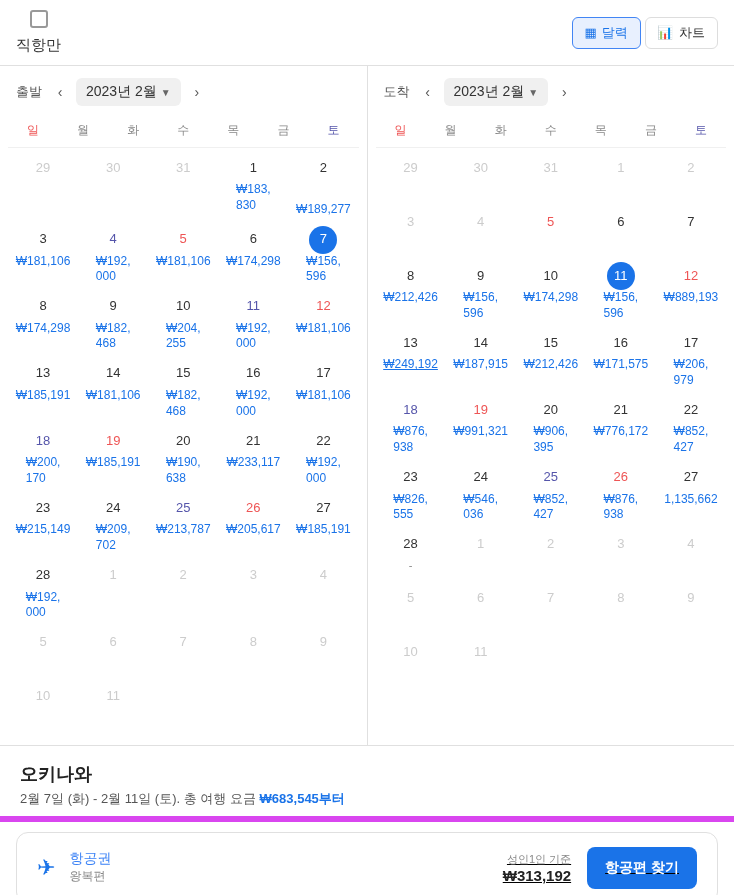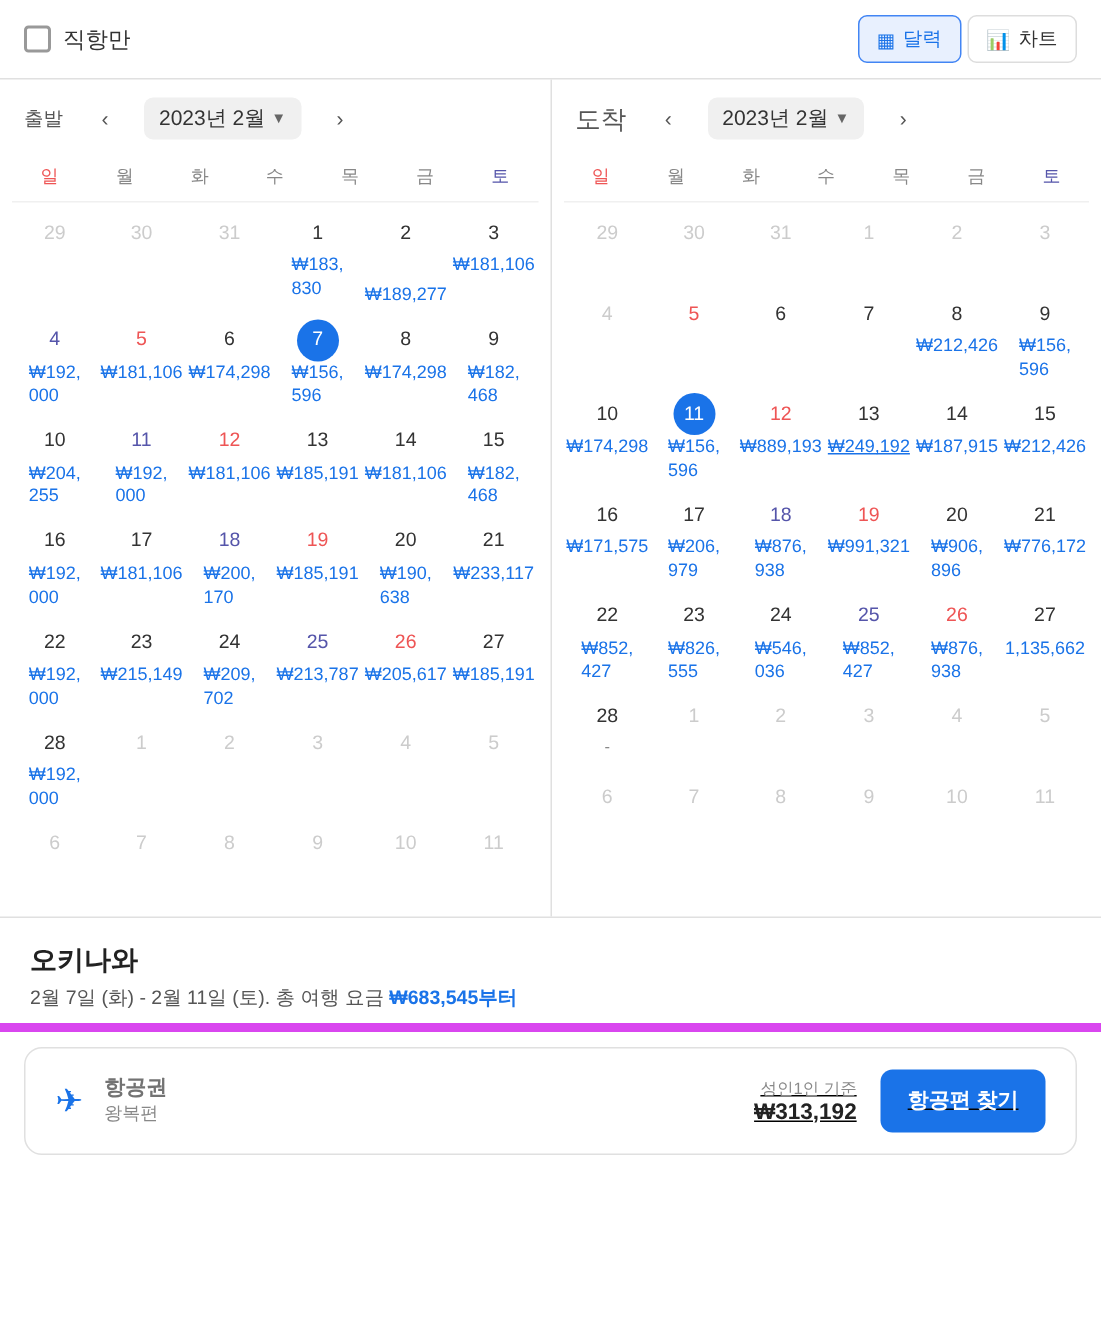--- a/index.html
+++ b/index.html
@@ -22,20 +22,21 @@
       justify-content: space-between;
       padding: 10px 16px;
       border-bottom: 1px solid #e0e0e0;
     }
     .direct-only {
       display: flex;
       align-items: center;
       gap: 8px;
       font-size: 15px;
       color: #333;
+      flex-direction: column;
     }
     .checkbox-icon {
       width: 18px;
       height: 18px;
       border: 2px solid #999;
       border-radius: 3px;
       display: inline-block;
     }
     .view-toggle {
       display: flex;
@@ -68,21 +69,21 @@
       padding: 0 8px 12px 8px;
     }
     .cal-panel:first-child {
       border-right: 1px solid #e0e0e0;
     }
     .cal-header {
       display: flex;
       align-items: center;
       justify-content: flex-start;
       padding: 12px 8px 8px 8px;
-      gap: 14px;
+      gap: 4px;
     }
     .cal-nav {
       width: 24px;
       height: 24px;
       border: none;
       background: none;
       cursor: pointer;
       display: flex;
       align-items: center;
       justify-content: center;
@@ -102,21 +103,21 @@
     .day-header {
       font-size: 12px;
       color: #888;
       padding: 4px 0;
     }
     .day-header.sun { color: #e55; }
     .day-header.sat { color: #55a; }
     
     .cal-grid {
       display: grid;
-      grid-template-columns: repeat(6, 1fr);
+      grid-template-columns: repeat(5, 1fr);
     }
     .cal-cell {
       display: flex;
       flex-direction: column;
       align-items: center;
       padding: 4px 2px;
       min-height: 54px;
       cursor: pointer;
       border-radius: 6px;
       position: relative;
@@ -180,22 +181,22 @@
       display: flex;
       align-items: center;
       gap: 14px;
     }
     .plane-icon {
       font-size: 22px;
       color: #1a73e8;
     }
     .flight-type {
       font-size: 14px;
-      font-weight: 700;
-      color: #737373;
+      font-weight: 400;
+      color: #3b82f6;
     }
     .flight-sub {
       font-size: 12px;
       color: #888;
     }
     .flight-right {
       display: flex;
       align-items: center;
       gap: 16px;
       text-decoration: underline;
@@ -545,21 +546,21 @@
           <div class="cal-cell other-month">
             <div class="day-num-wrapper">
               <span class="day-num">11</span>
             </div>
           </div>
         </div>
     </div>
 
     <div class="cal-panel">
       <div class="cal-header">
-        <span style="font-size:17px;color:#555;margin-right:2px;">도착</span>
+        <span style="font-size:13px;color:#555;margin-right:2px;">도착</span>
         <button class="cal-nav">‹</button>
         <button class="month-btn">
           <span>2023년 2월</span>
           <span class="chevron">▼</span>
         </button>
         <button class="cal-nav">›</button>
       </div>
       <div class="day-headers">
         <div class="day-header sun">일</div>
         <div class="day-header">월</div>
@@ -694,21 +695,21 @@
             <div class="day-num-wrapper">
               <span class="day-num">19</span>
             </div>
             <span class="price" style="white-space: pre;">₩991,321</span>
           </div>
           <div class="cal-cell">
             <div class="day-num-wrapper">
               <span class="day-num">20</span>
             </div>
             <span class="price" style="white-space: pre;">₩906,
-896</span>
+395</span>
           </div>
           <div class="cal-cell">
             <div class="day-num-wrapper">
               <span class="day-num">21</span>
             </div>
             <span class="price" style="white-space: pre;">₩776,172</span>
           </div>
           <div class="cal-cell">
             <div class="day-num-wrapper">
               <span class="day-num">22</span>

